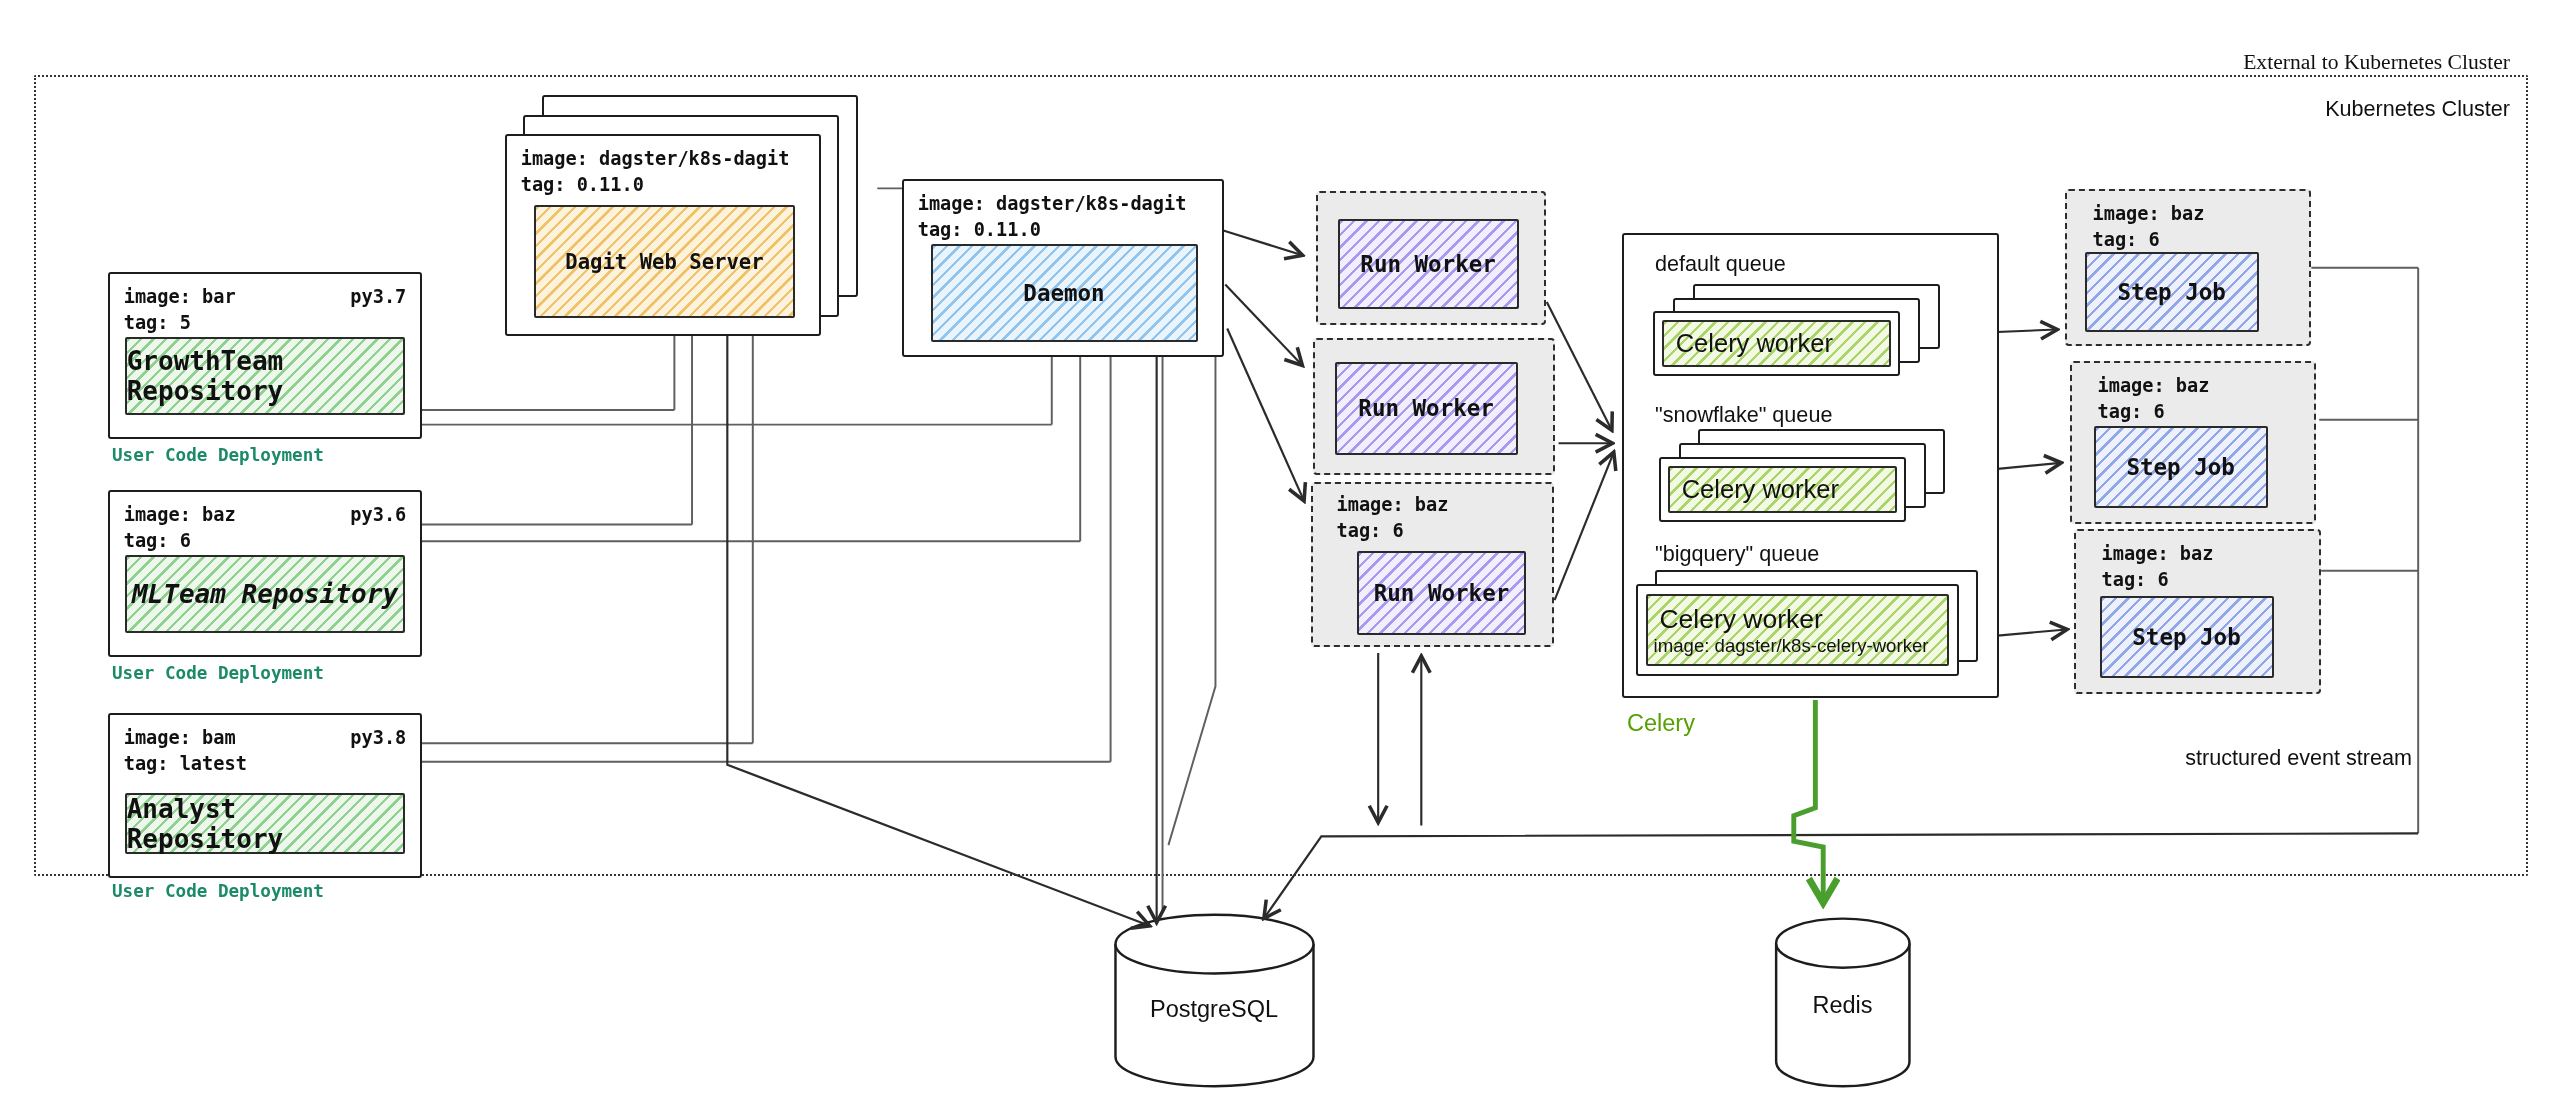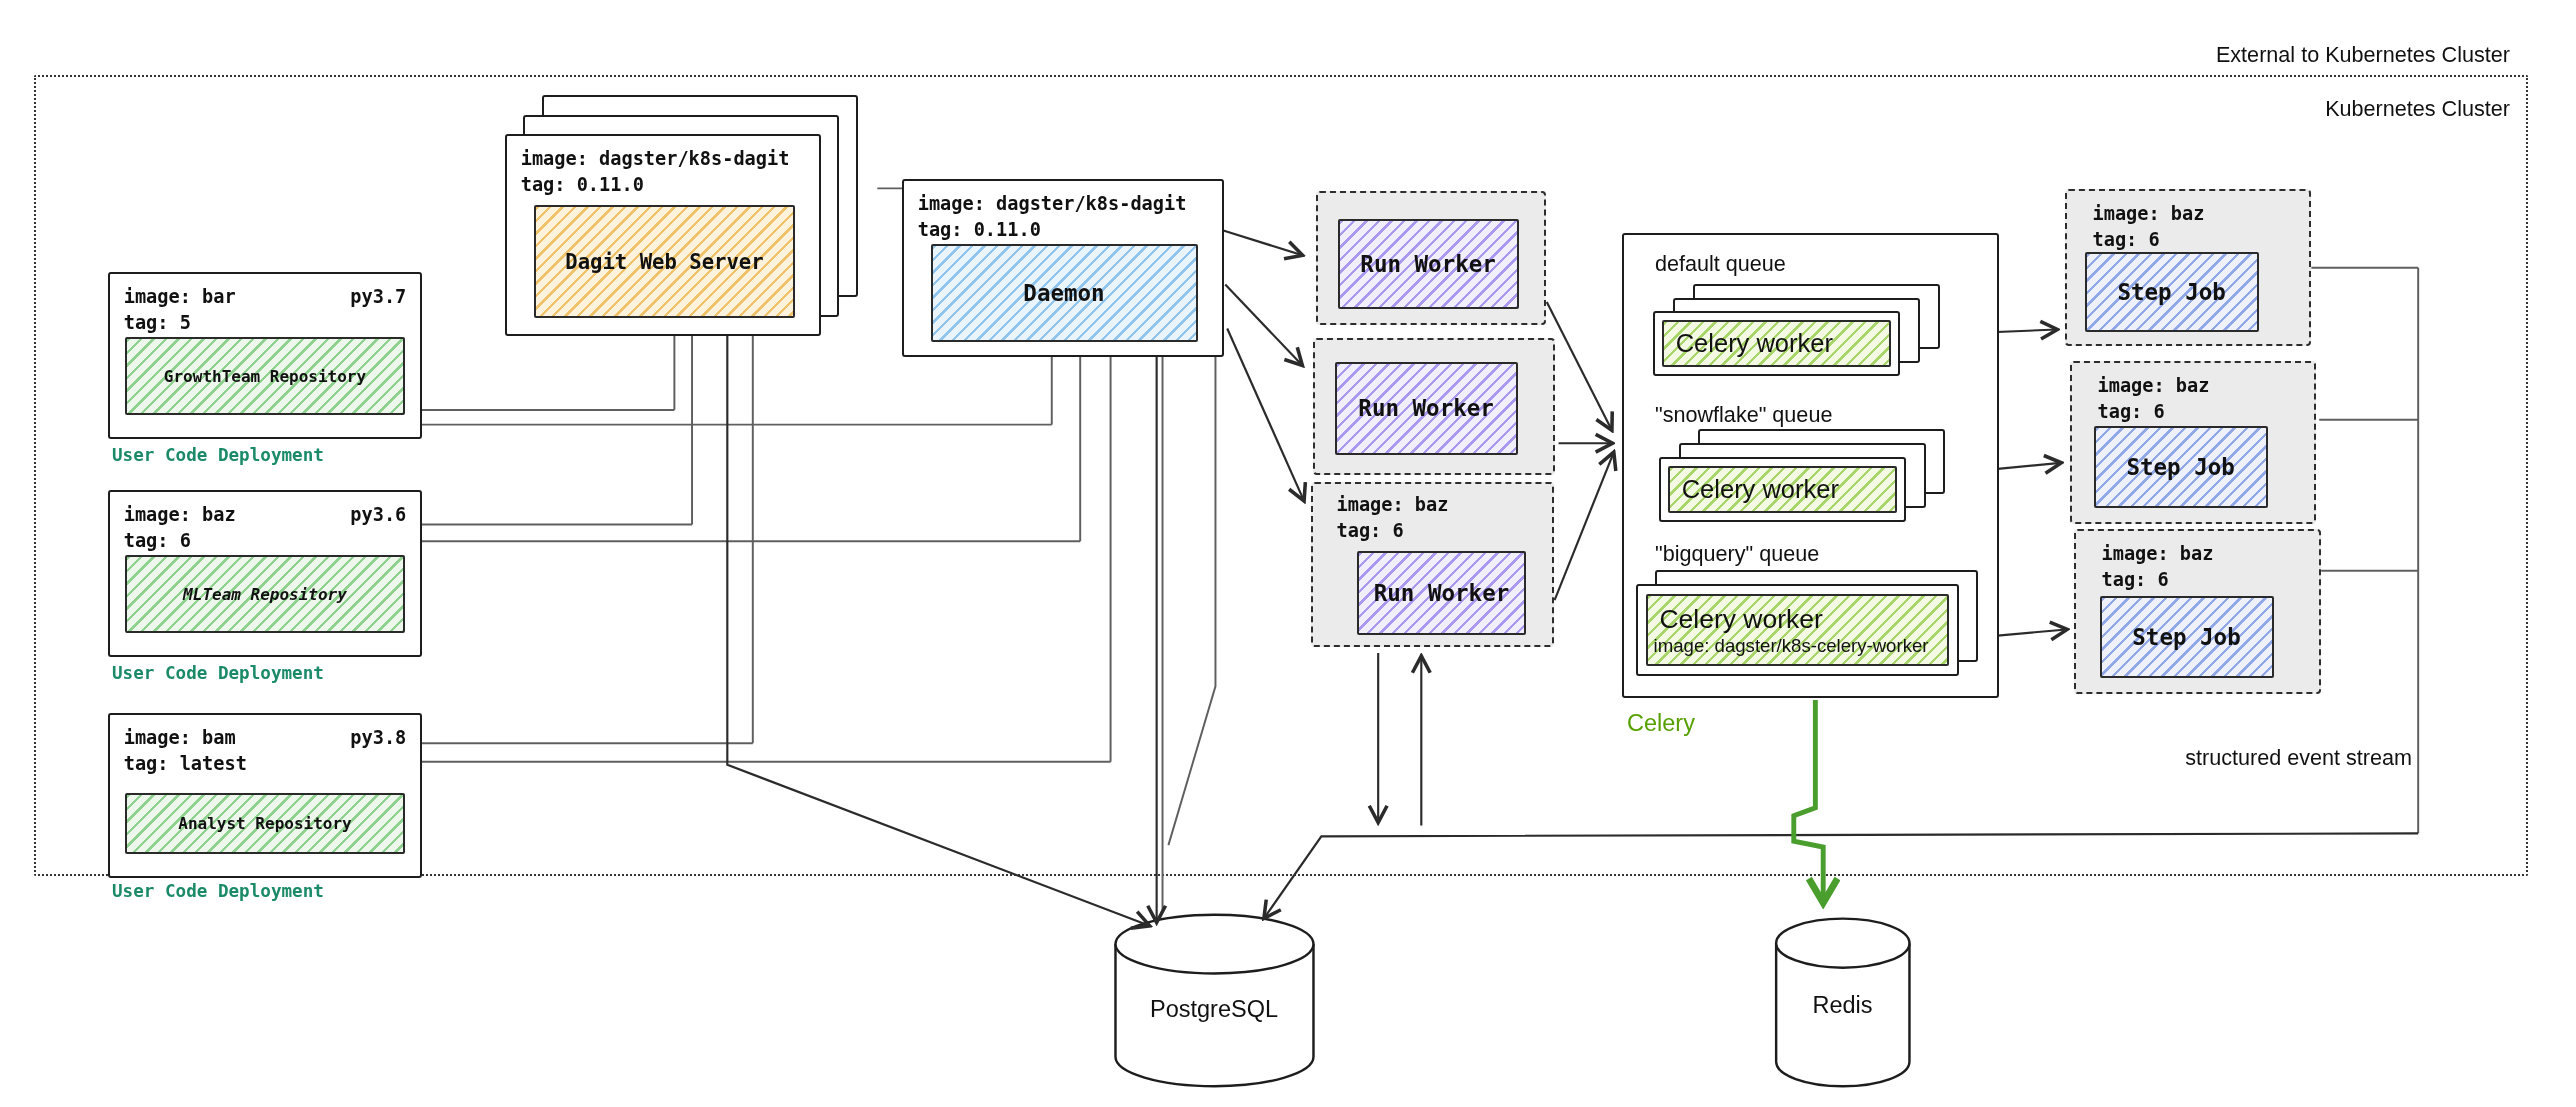--- a/index.html
+++ b/index.html
@@ -21,38 +21,38 @@
   .hatch-green {background:#eef7ec repeating-linear-gradient(135deg,#8fd18f 0 2.5px,rgba(0,0,0,0) 2.5px 8.8px);}
   .hatch-orange{background:#fdf3dd repeating-linear-gradient(135deg,#f0c36a 0 2.5px,rgba(0,0,0,0) 2.5px 8.8px);}
   .hatch-blue  {background:#eaf4fc repeating-linear-gradient(135deg,#92c5ee 0 2.5px,rgba(0,0,0,0) 2.5px 8.8px);}
   .hatch-purple{background:#f1eefd repeating-linear-gradient(135deg,#ab99f0 0 2.5px,rgba(0,0,0,0) 2.5px 8.8px);}
   .hatch-steel {background:#eef1fb repeating-linear-gradient(135deg,#90a8e8 0 2.5px,rgba(0,0,0,0) 2.5px 8.8px);}
   .hatch-lime  {background:#f3f9e3 repeating-linear-gradient(135deg,#a9d66b 0 2.5px,rgba(0,0,0,0) 2.5px 8.8px);}
 
   .hdr-row{display:flex;justify-content:space-between;padding:9.8px 13.7px 0 13.7px;
            font-size:18.6px;font-weight:700;line-height:1.4;}
   .hdr-line{padding:0 13.7px;font-size:18.6px;font-weight:700;line-height:1.4;}
-  .repo-title{font-size:16px;font-weight:700;}
+  .repo-title{font-size:26px;font-weight:700;}
   .ucd-label{color:#1b8a68;font-size:17.6px;font-weight:700;}
   .big-title{font-size:22.5px;font-weight:700;}
   .dagit-title{font-size:20.6px;font-weight:700;}
   .queue-label{font-size:21.6px;}
   .worker-text{font-size:25.5px;padding-left:11.8px;}
   .db-label{font-size:23.5px;text-align:center;}
   .celery-label{color:#56a000;font-size:23.5px;}
   .stream-label{font-size:21.6px;text-align:right;}
   svg{position:absolute;left:0;top:0;}
 </style>
 </head>
 <body>
 
 <div class="stage">
 
   <div class="abs cluster-border" style="left:34px;top:75px;width:2490px;height:797px;"></div>
-  <div class="abs corner-label sans" style="left:2000px;top:42px;width:510px;">External to Kubernetes Cluster</div>
+  <div class="abs corner-label sans" style="left:2000px;top:50px;width:510px;font-family:Liberation Serif, serif;">External to Kubernetes Cluster</div>
   <div class="abs corner-label sans" style="left:2000px;top:96px;width:510px;">Kubernetes Cluster</div>
 
   <svg width="2576" height="1108" viewBox="0 0 2628 1130">
     <defs>
       <marker id="arrowD" viewBox="0 0 12 12" refX="10" refY="6" markerWidth="11" markerHeight="11" orient="auto-start-reverse">
         <path d="M2,1.5 L10.5,6 L2,10.5" fill="none" stroke="#2b2b2b" stroke-width="1.8"></path>
       </marker>
       <marker id="arrowG" viewBox="0 0 12 12" refX="9" refY="6" markerWidth="7" markerHeight="7" orient="auto-start-reverse">
         <path d="M1.5,1 L10,6 L1.5,11" fill="none" stroke="#4a9e2d" stroke-width="2.4"></path>
       </marker>

